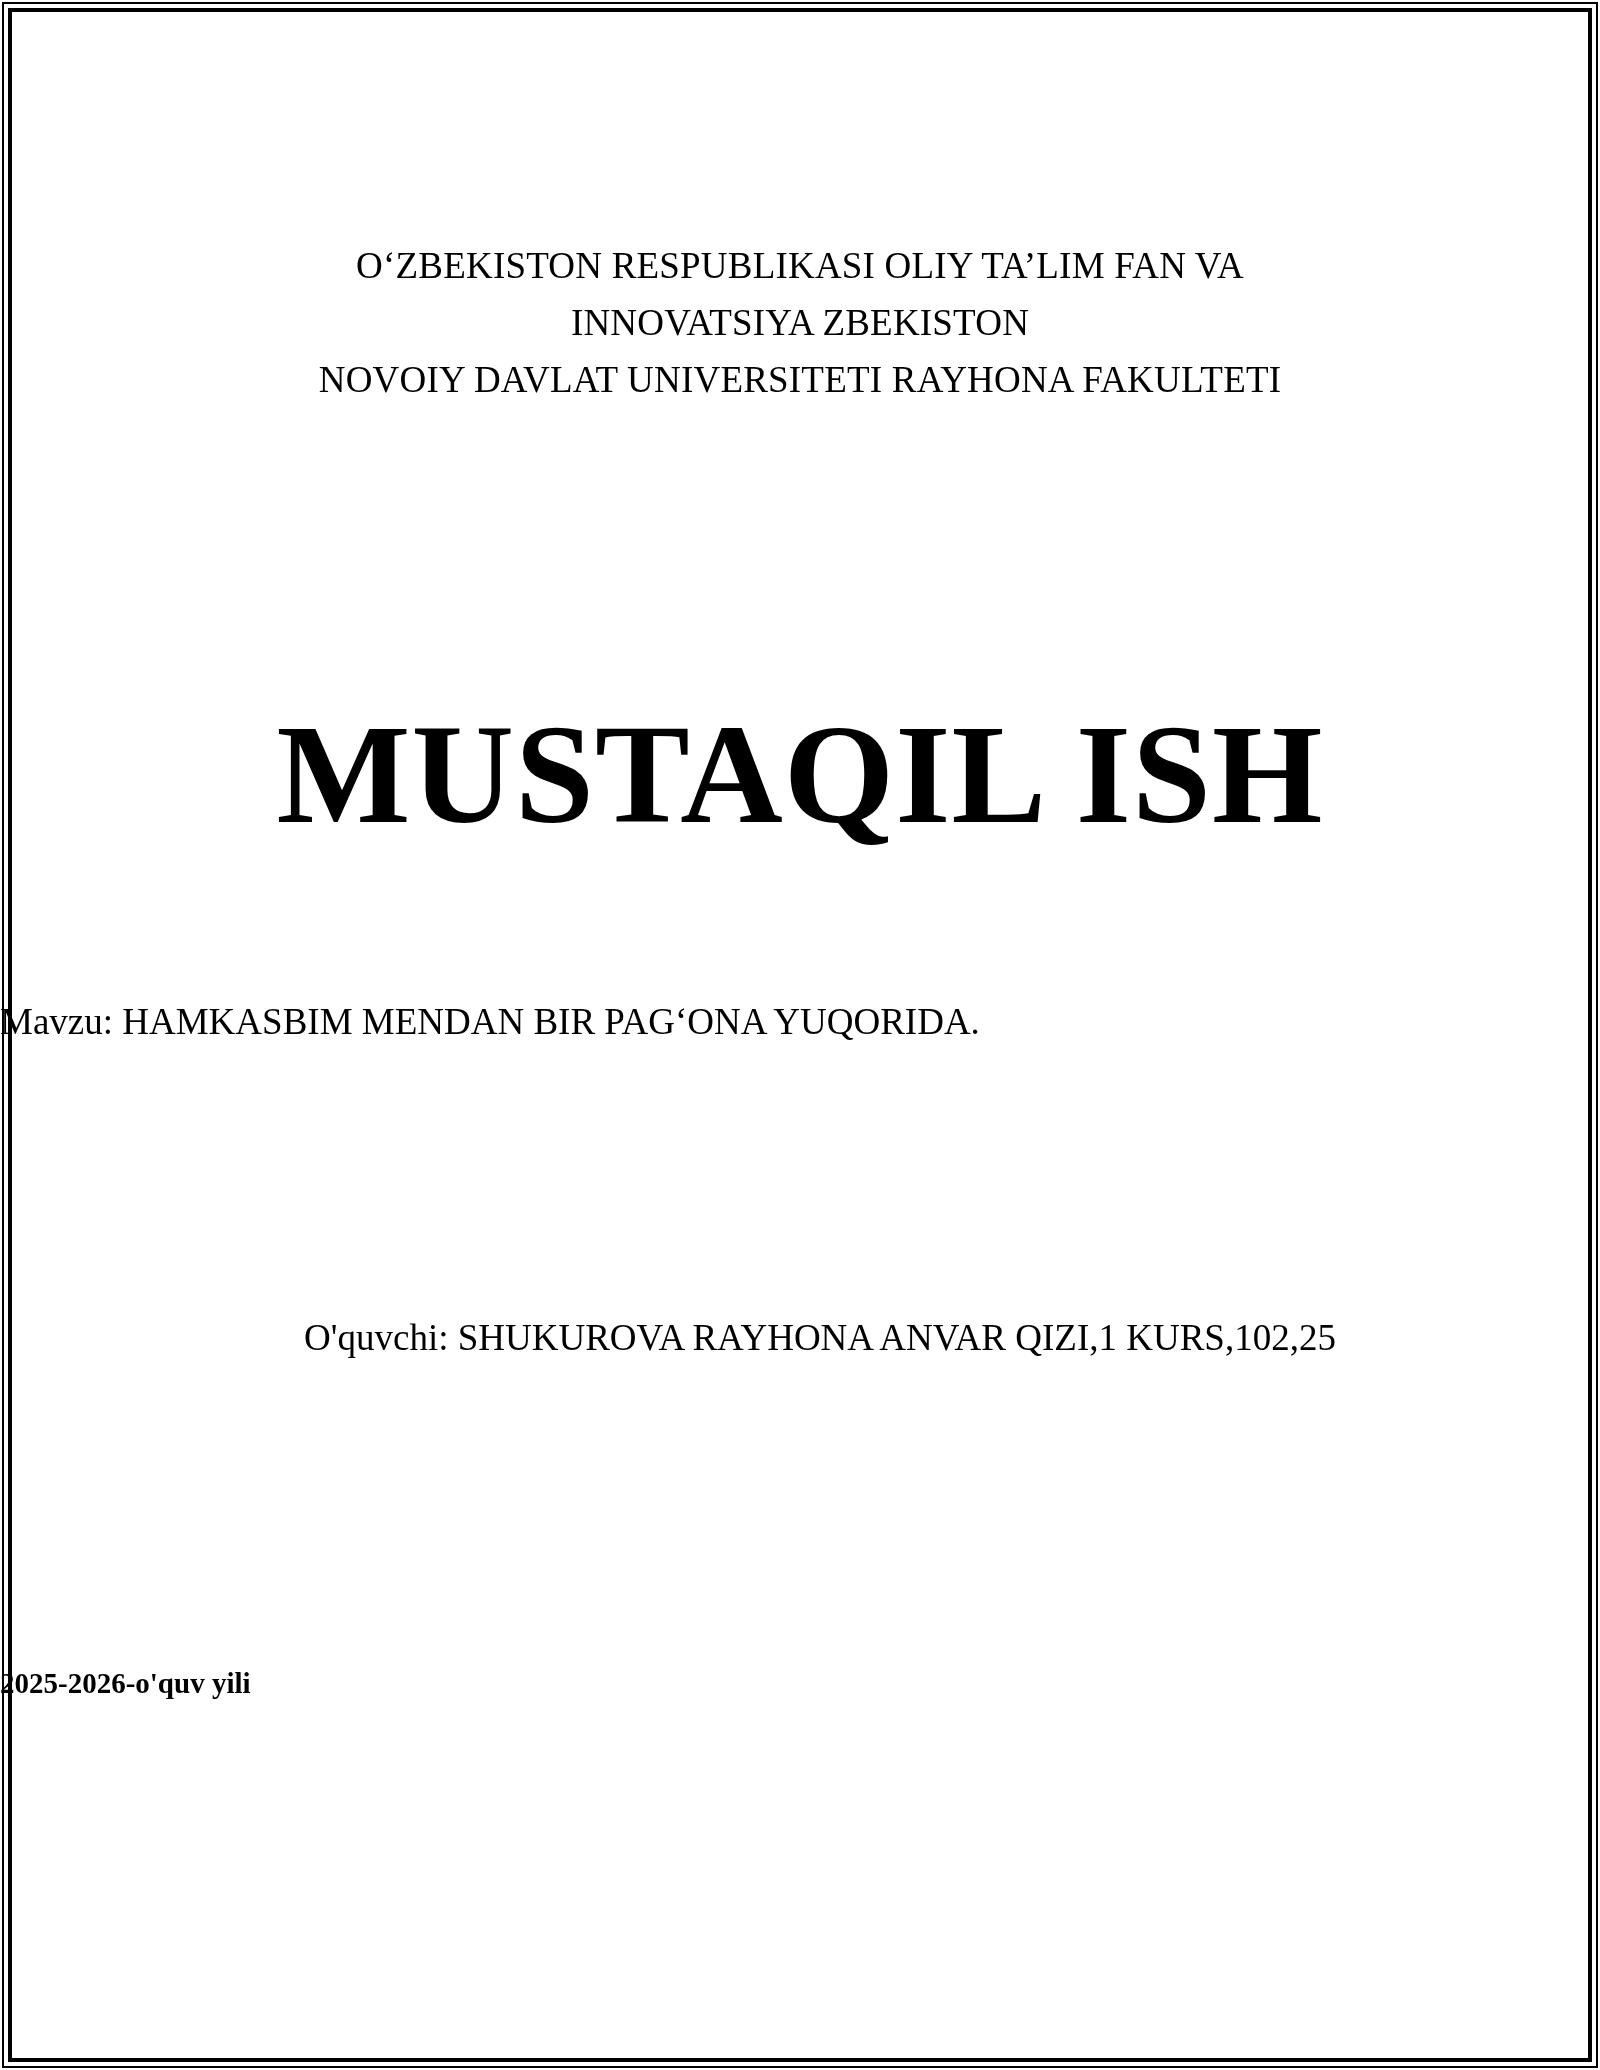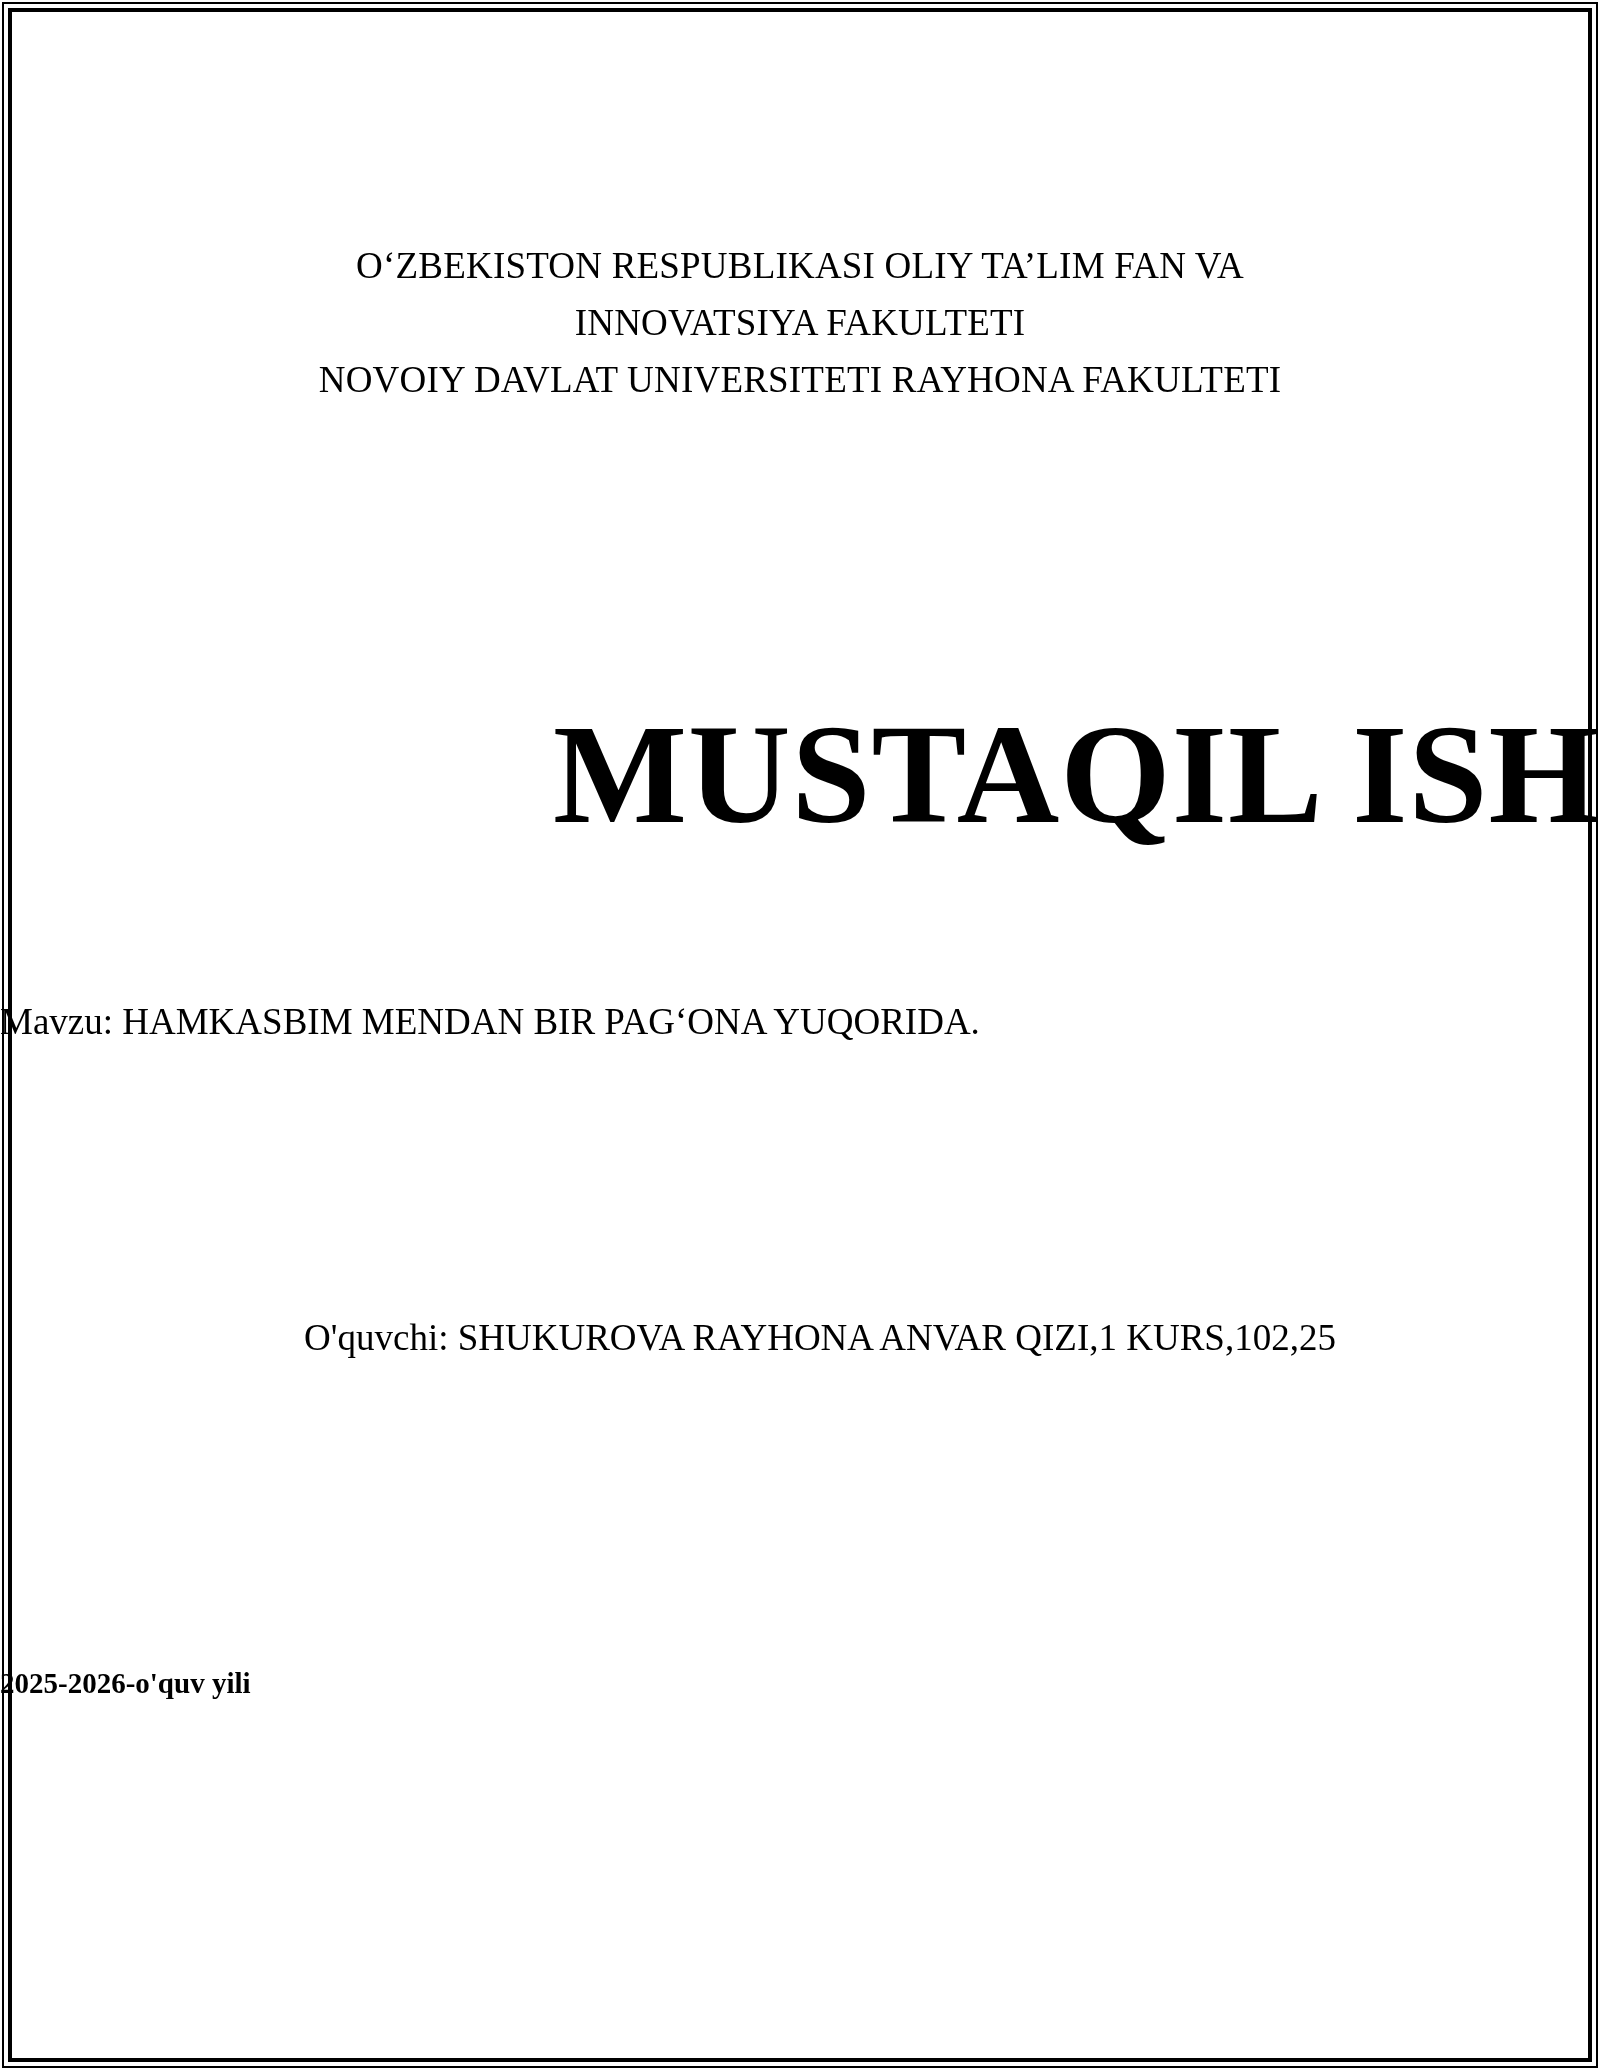--- a/index.html
+++ b/index.html
@@ -36,21 +36,21 @@
     font-size: 37px;
     line-height: 57px;
     letter-spacing: 0.2px;
     white-space: nowrap;
   }
   .doc-title {
     position: absolute;
     left: 0; right: 0;
     top: 699px;
     margin: 0;
-    text-align: right;
+    text-align: center;
     font-size: 142px;
     line-height: 150px;
     font-weight: bold;
     letter-spacing: 1px;
     white-space: nowrap;
   }
   .topic-line {
     position: absolute;
     left: 0; right: 0;
     top: 993px;
@@ -82,21 +82,21 @@
 </head>
 <body>
 
 <div class="page">
 
   <div class="border-outer"></div>
   <div class="border-inner"></div>
 
   <div class="ministry-header">
     <div class="header-line">O‘ZBEKISTON RESPUBLIKASI OLIY TA’LIM FAN VA</div>
-    <div class="header-line">INNOVATSIYA FAKULTETI</div>
+    <div class="header-line">INNOVATSIYA ZBEKISTON</div>
     <div class="header-line">NOVOIY DAVLAT UNIVERSITETI RAYHONA FAKULTETI</div>
   </div>
 
   <h1 class="doc-title">MUSTAQIL ISH</h1>
 
   <div class="topic-line">Mavzu: HAMKASBIM MENDAN BIR PAG‘ONA YUQORIDA.</div>
 
   <div class="student-line">O'quvchi: SHUKUROVA RAYHONA ANVAR QIZI,1 KURS,102,25</div>
 
   <div class="year-line">2025-2026-o'quv yili</div>

